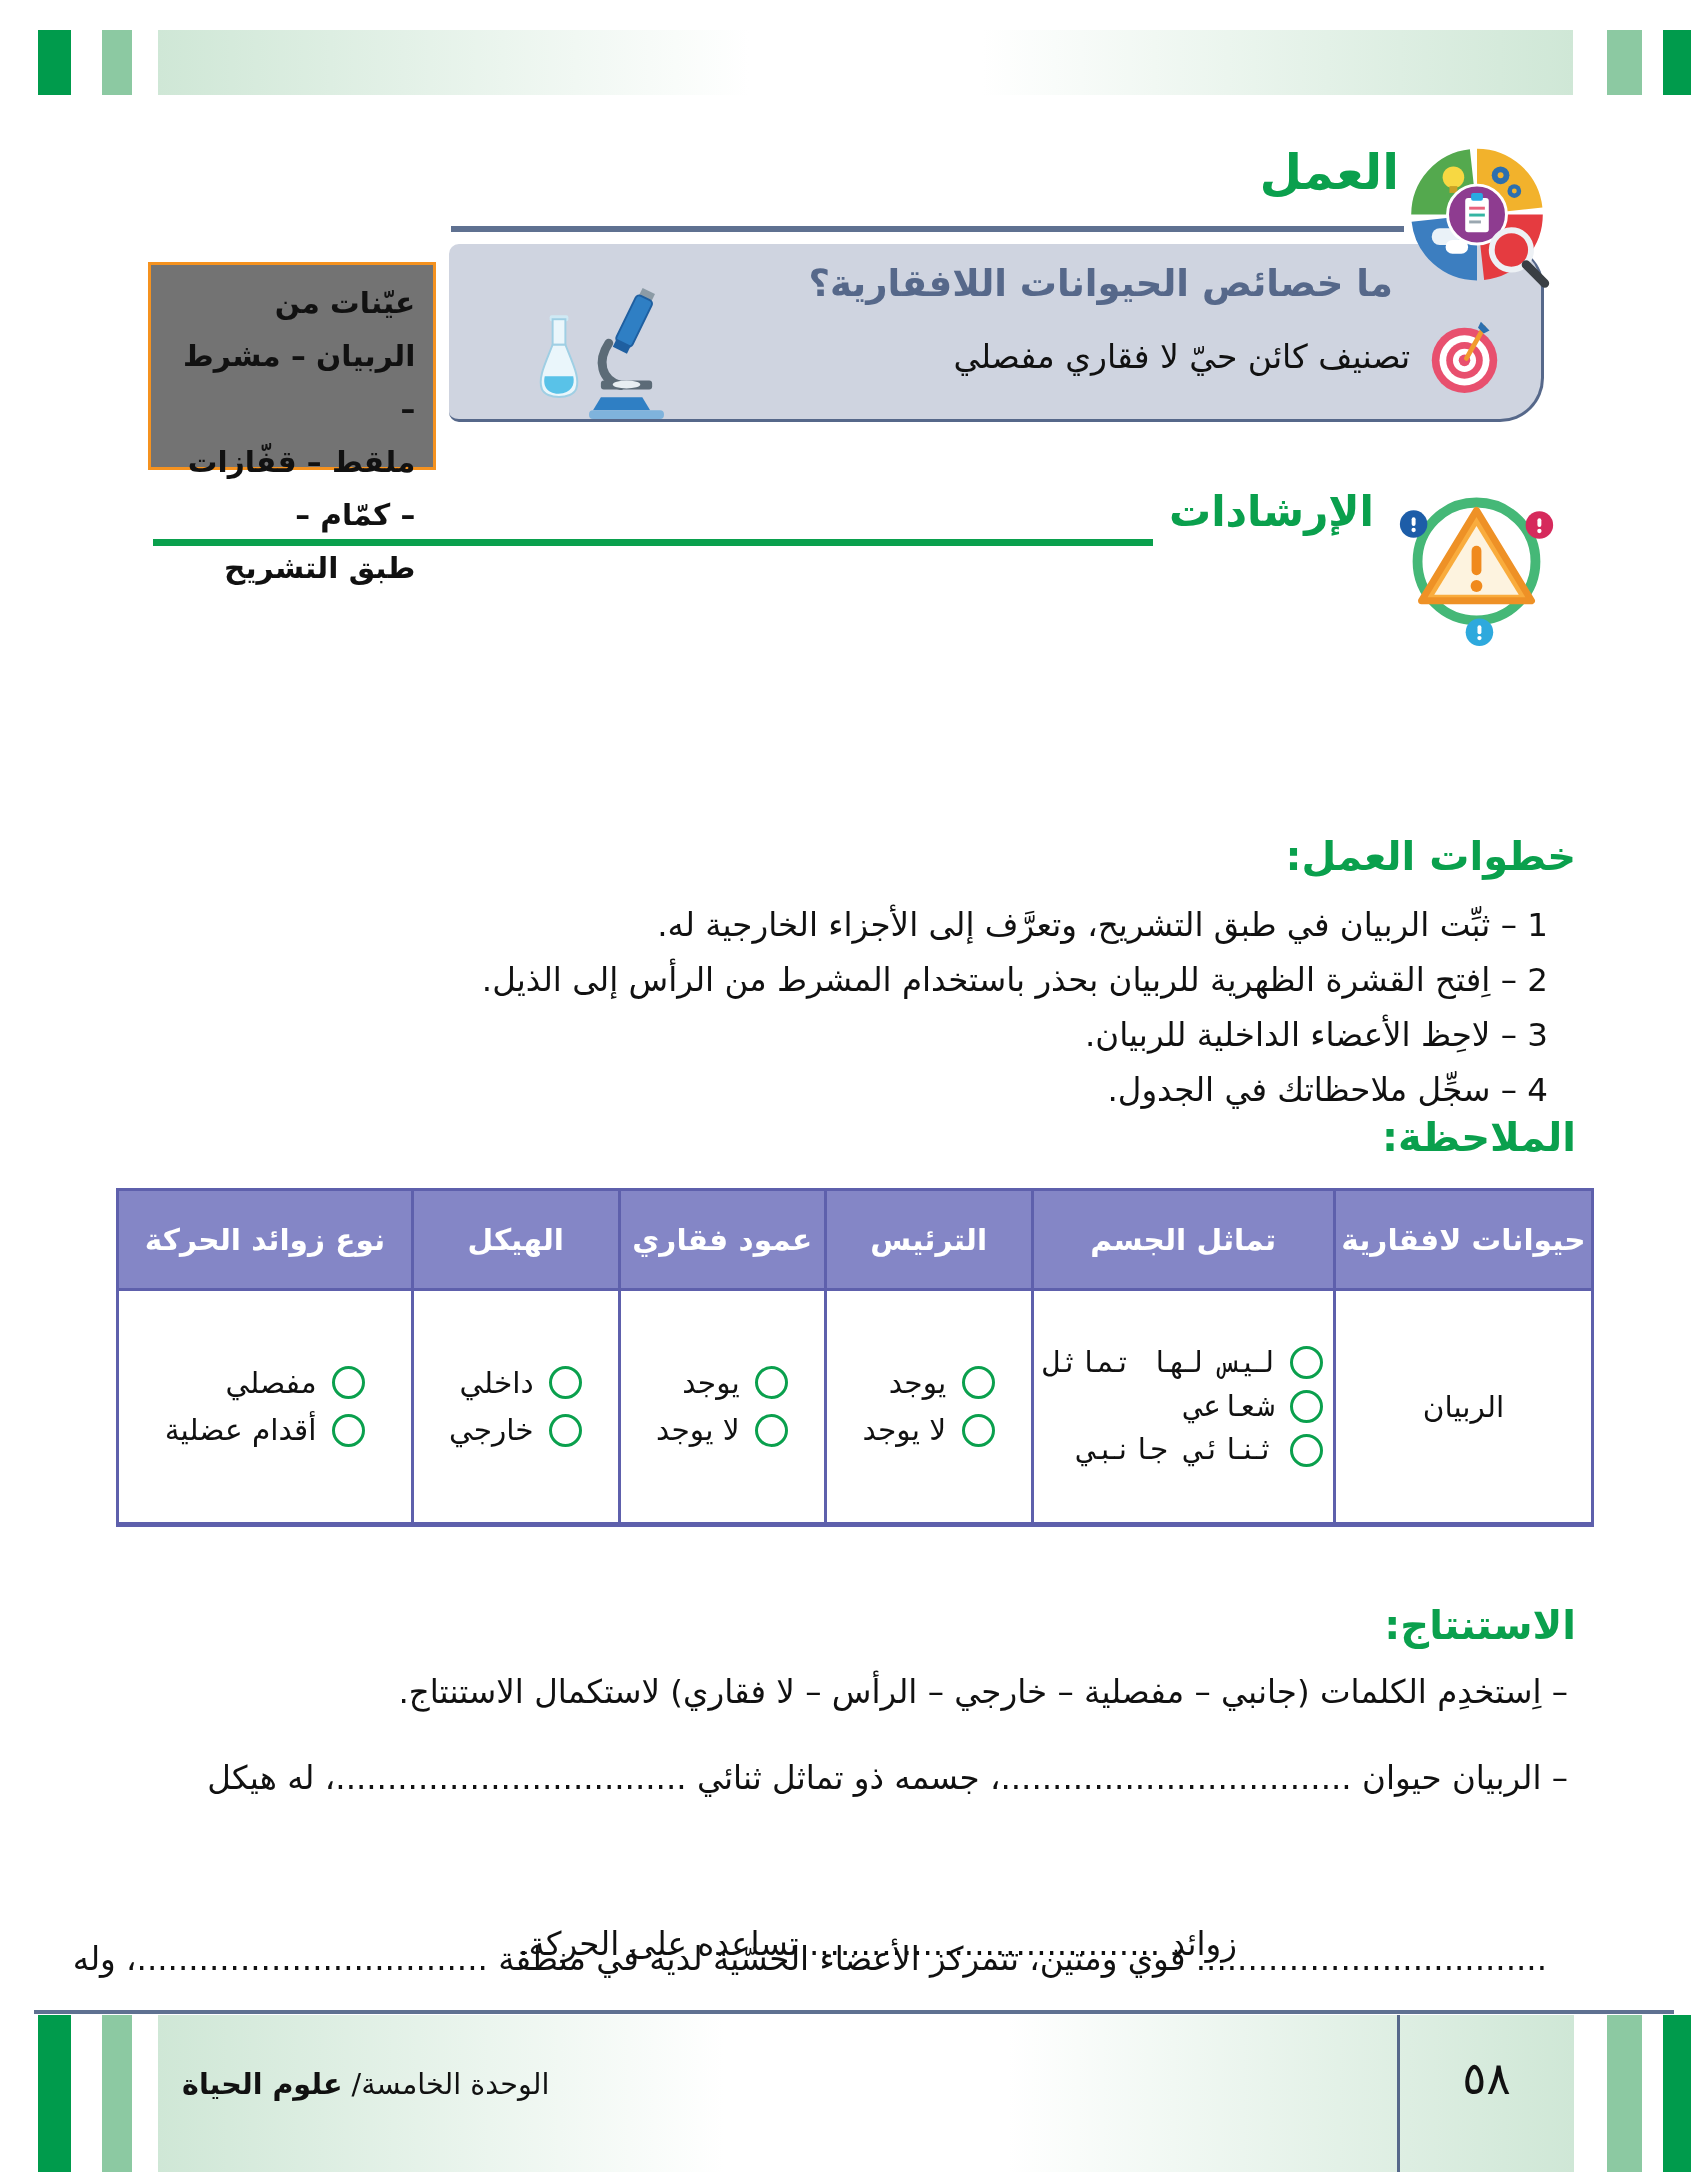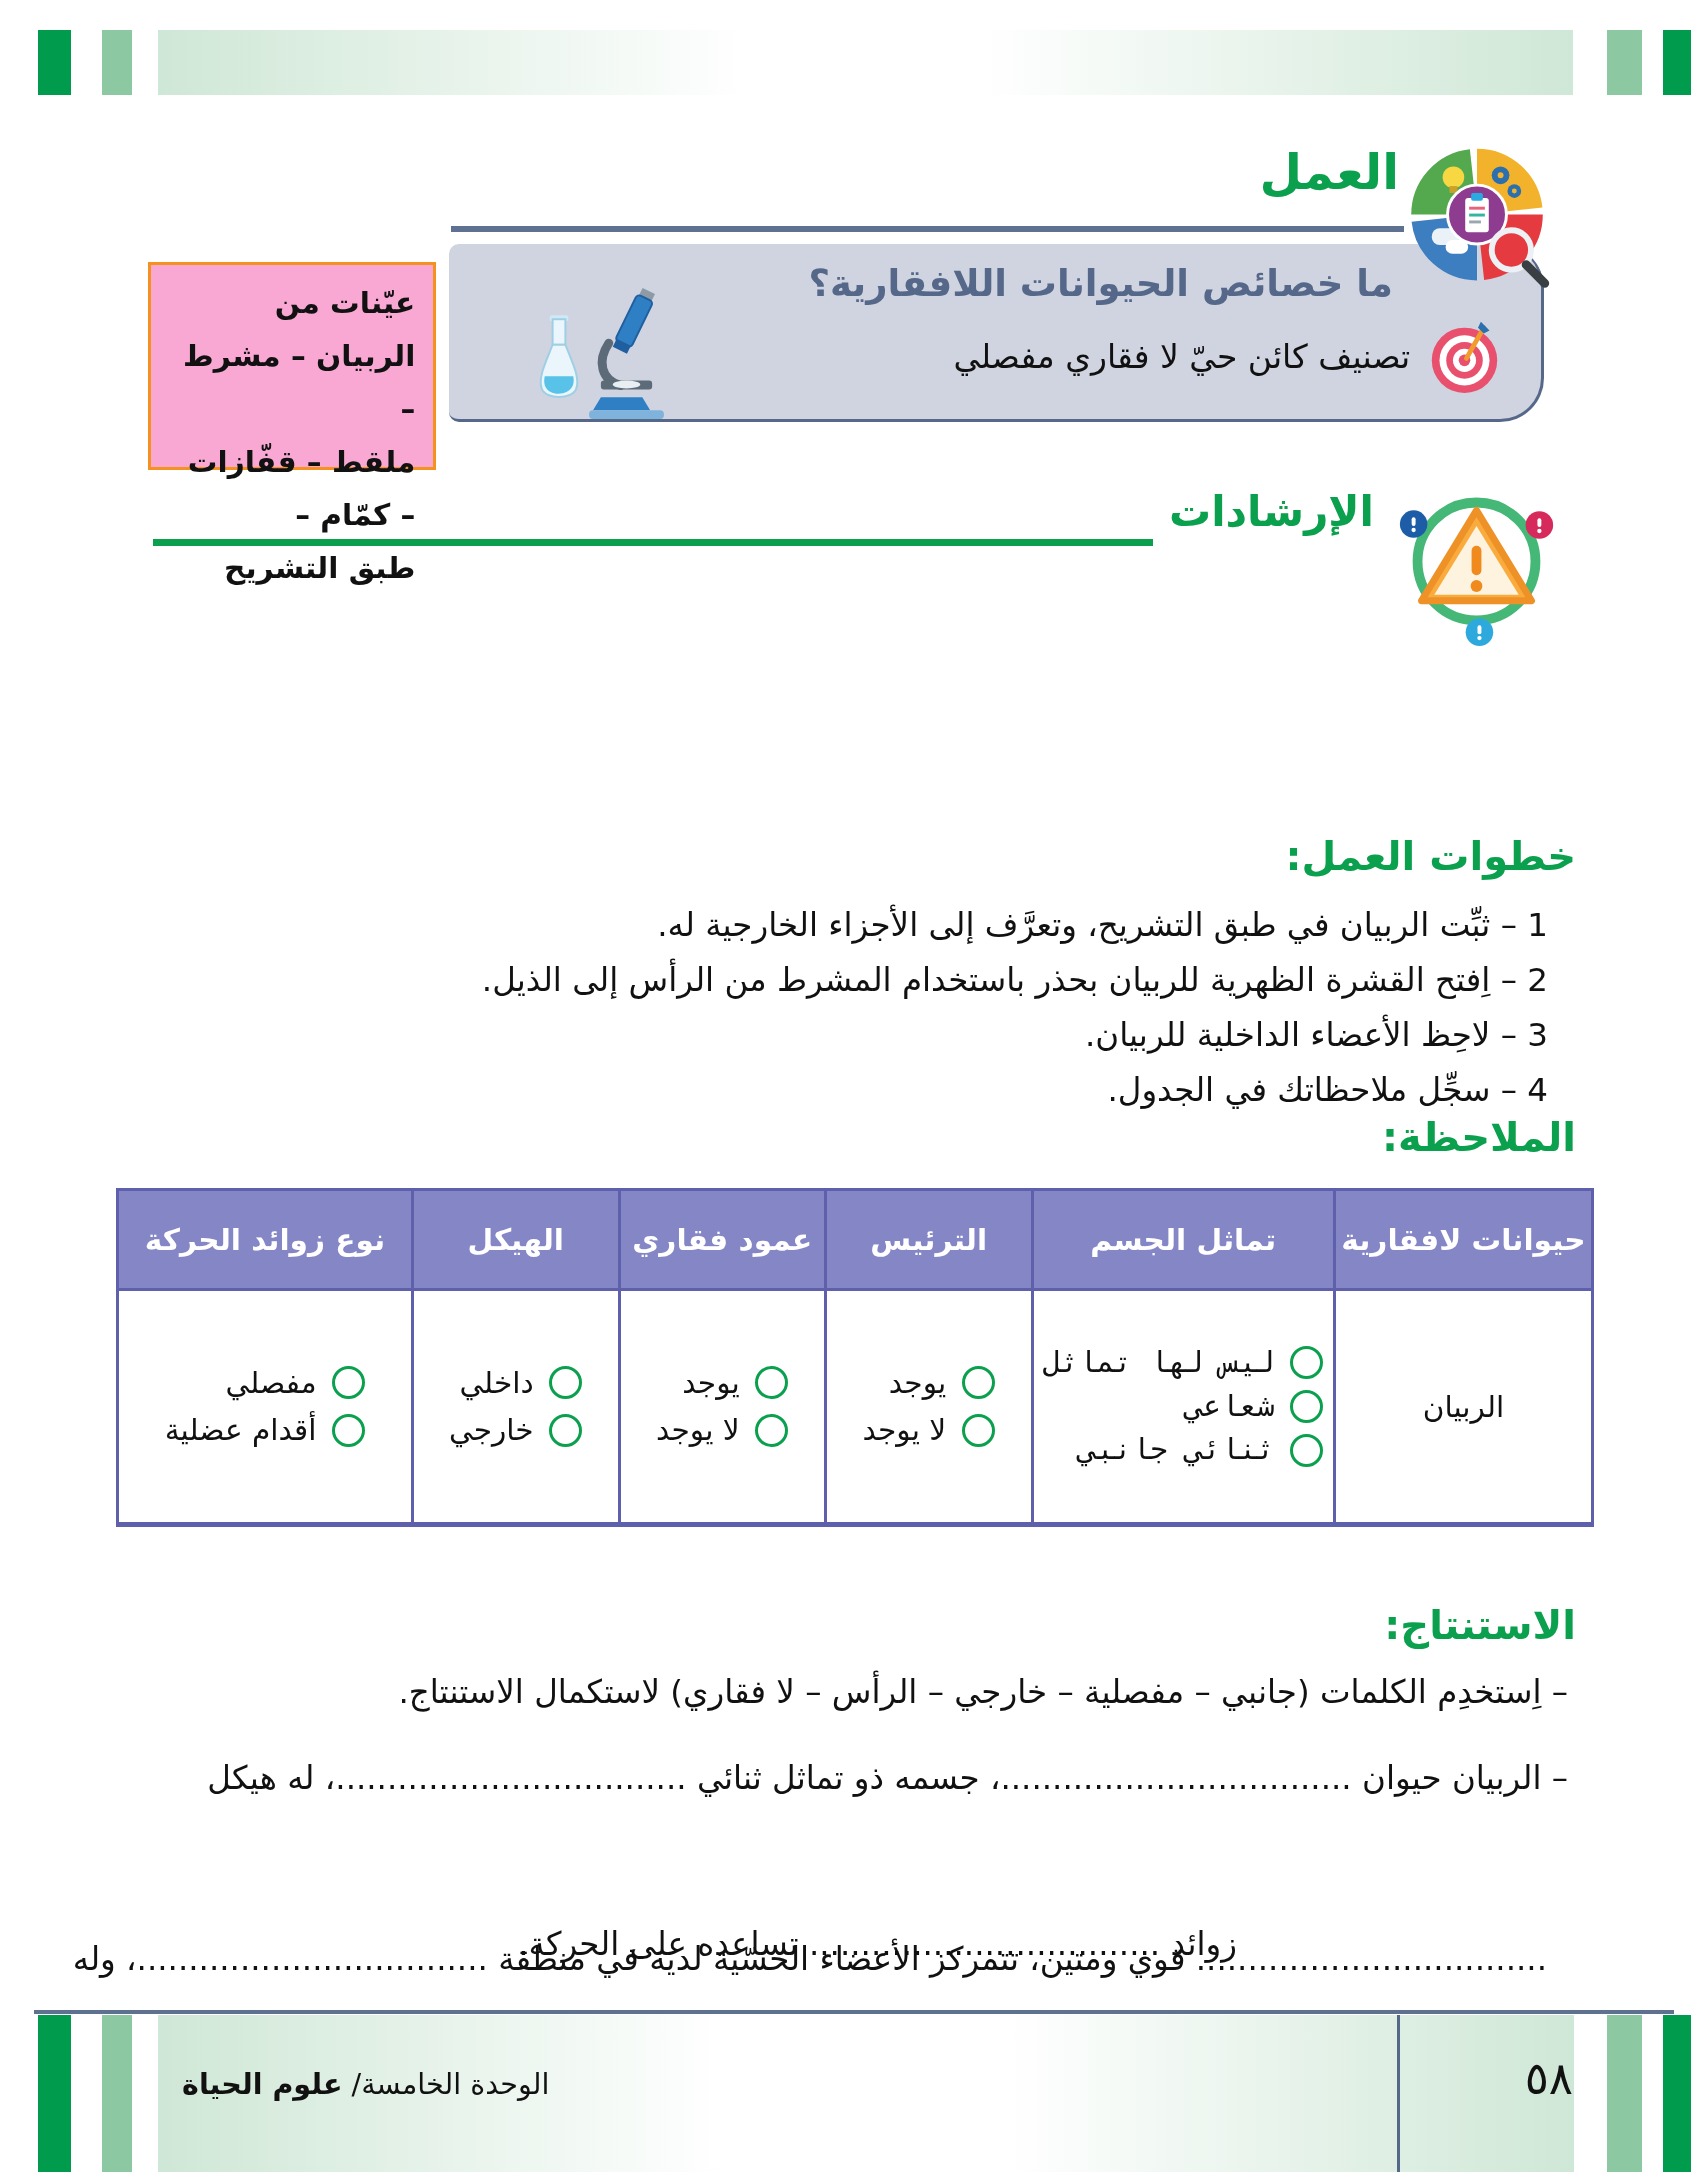--- a/index.html
+++ b/index.html
@@ -25,21 +25,21 @@
   
   #question-panel{position:absolute;left:449px;top:244px;width:1095px;height:178px;background:#CFD4E0;
     border-right:3px solid #56688A;border-bottom:3px solid #56688A;
     border-radius:9.9px 44px 44px 9.9px;box-sizing:border-box;padding:17.7px 148px 0 19.7px;z-index:1;}
   #question-text{font-size:37px;font-weight:700;color:#56688A;text-align:right;}
   #objective-row{display:flex;align-items:center;gap:15.8px;margin-top:13.8px;margin-right:-110px;}
   #target-icon{width:77px;height:77px;flex:0 0 auto;}
   #objective-text{font-size:33px;color:#111;}
 
   
-  #materials-box{position:absolute;left:148px;top:262px;width:288px;height:208px;background:#f9a8d4;
+  #materials-box{position:absolute;left:148px;top:262px;width:288px;height:208px;background:#737373;
     border:3px solid #F5921F;box-sizing:border-box;padding:11.8px 17.7px;z-index:3;}
   .materials-line{font-size:29.6px;font-weight:700;line-height:53px;text-align:right;color:#111;}
   #flask-icon{position:absolute;left:532px;top:313px;width:54px;height:91px;z-index:4;}
   #microscope-icon{position:absolute;left:581px;top:286px;width:94px;height:135px;z-index:4;}
 
   
   #instructions-rule{position:absolute;left:153px;top:539px;width:1000px;height:6.9px;background:#0AA04D;}
   #instructions-title{position:absolute;right:332px;top:487px;font-size:42px;font-weight:700;color:#0AA04D;}
   #warning-icon{position:absolute;left:1392px;top:469px;width:169px;height:179px;z-index:5;}
   #instructions-box{position:absolute;left:116px;top:544px;width:1433px;height:236px;
@@ -73,21 +73,21 @@
   #word-bank-line{right:138px;top:1673px;}
   #conclusion-line-1{right:138px;top:1759px;}
   #conclusion-line-2{right:159px;top:1940px;margin-left:24px;}
   #conclusion-line-3{right:469px;top:1925px;}
 
   
   #footer-rule{position:absolute;left:34px;top:2010px;width:1640px;height:3.9px;background:#5F7191;}
   #footer-band{position:absolute;left:158px;top:2015px;width:1416px;height:157px;
     background:linear-gradient(to right,#cfe7d6,#ffffff 40%,#ffffff 60%,#cfe7d6);}
   #footer-divider{position:absolute;left:1397px;top:2015px;width:3px;height:157px;background:#56688A;}
-  #footer-page-number{position:absolute;left:1400px;top:2052px;width:173px;font-size:45px;color:#111;}
+  #footer-page-number{position:absolute;left:1400px;top:2052px;width:173px;text-align:center;font-size:45px;color:#111;}
   #footer-unit{position:absolute;left:182px;top:2067px;font-size:28.6px;color:#111;direction:rtl;}
   #footer-unit .bold{font-weight:700;}
   .fb{position:absolute;top:2015px;height:157px;}
   #fb-dark-l{left:38px;width:33px;background:#009B4C;}
   #fb-light-l{left:102px;width:29.6px;background:#8CC9A2;}
   #fb-light-r{left:1607px;width:35px;background:#8CC9A2;}
   #fb-dark-r{left:1663px;width:27.6px;background:#009B4C;}
 </style>
 </head>
 <body>

